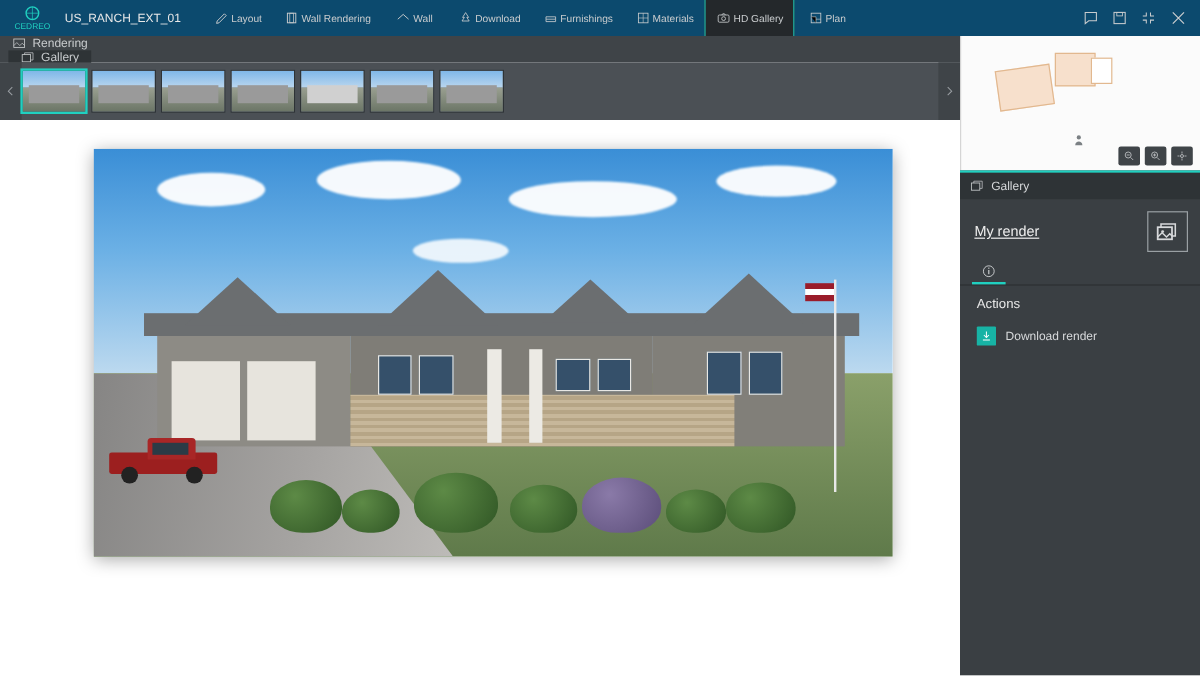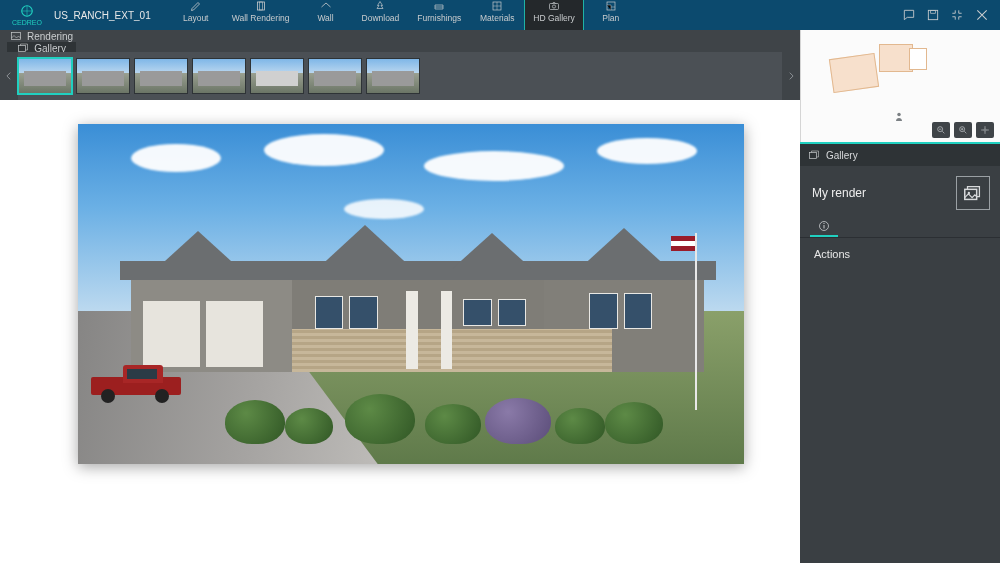--- a/index.html
+++ b/index.html
@@ -2,21 +2,21 @@
 <html><head>
 <meta charset="utf-8">
 <style>
   * { box-sizing: border-box; margin: 0; padding: 0; font-family: -apple-system, BlinkMacSystemFont, "Segoe UI", Arial, sans-serif; }
   body { width: 1000px; height: 563px; background: #fff; overflow: hidden; position: relative; }
   .topbar { height: 30px; background: #0c4a6e; display: flex; align-items: center; color: #d0d3d6; font-size: 10px; }
   .logo { width: 54px; display: flex; flex-direction: column; align-items: center; justify-content: center; color: #20d0c0; font-size: 7px; gap:1px;}
   .logo svg { display:block; }
   .proj-name { color:#e8e8e8; font-size:10px; padding-right: 18px; }
   .top-tools { display:flex; height:100%; }
-  .tool { height:100%; min-width:54px; padding: 0 8px; display:flex; flex-direction:column; align-items:center; gap:1px; cursor:pointer; border-left:1px solid transparent; border-right:1px solid transparent;}
+  .tool { height:100%; min-width:54px; padding: 0 8px; display:flex; flex-direction:row; align-items:center; justify-content:center; gap:1px; cursor:pointer; border-left:1px solid transparent; border-right:1px solid transparent;}
   .tool.active { border-left:1px solid #1fb3a6; border-right:1px solid #1fb3a6; background:#24282b;}
   .tool-label { font-size:8.5px; color:#c9ccce; white-space: nowrap;}
   .top-right { margin-left:auto; display:flex; align-items:center; gap:10px; padding-right:10px; height:100%;}
   .icon-btn { display:flex; align-items:center; justify-content:center; cursor:pointer; color:#c9ccce;}
   .secondbar { height:22px; background:#3f4448; display:flex; align-items:center; font-size:10px; color:#c9ccce;}
   .seg { display:flex; height:100%; align-items:center;flex-direction:column;}
   .seg-btn { height:100%; padding:0 10px; display:flex; align-items:center; gap:5px; cursor:pointer;}
   .seg-btn.active { background:#2e3336; }
   .seg-btn svg { flex:none; }
   .thumbbar { height:48px; background:#4b5055; display:flex; align-items:center; position:relative; padding:0 20px 0 18px;}
@@ -54,21 +54,21 @@
   .minimap { position:absolute; right:0; top:30px; width:200px; height:112px; background:#fbfbfb; border-left:1px solid #d5d5d5;}
   .mm-plan { position:absolute; left:30px; top:8px; width:100px; height:60px;}
   .mm-block { position:absolute; border:1px solid #e2b88f; background:#f7e0cc;}
   .mm-tools { position:absolute; right:6px; bottom:4px; display:flex; gap:4px;}
   .mm-btn { width:18px; height:16px; background:#3f4448; border-radius:2px; display:flex; align-items:center; justify-content:center; cursor:pointer;}
   .mm-person { position:absolute; left:92px; bottom:18px;}
 
   .side-panel { position:absolute; right:0; top:142px; width:200px; bottom:0; background:#3a3f43; color:#d7d9db; font-size:10px; display:flex; flex-direction:column; border-top:2px solid #20d0c0;}
   .sp-head { display:flex; align-items:center; gap:6px; padding:5px 8px; background:#2e3336; font-size:10px;}
   .sp-title-row { display:flex; align-items:center; justify-content:space-between; padding:10px 10px 6px 12px;}
-  .sp-title { font-size:12px; color:#eee;}
+  .sp-title { font-size:12px; color:#eee;text-decoration:underline;}
   .sp-bigicon { width:34px; height:34px; border:1px solid #9aa0a4; display:flex; align-items:center; justify-content:center;}
   .sp-tabbar { height:22px; border-bottom:1px solid #2b2f33; display:flex; padding-left:10px;}
   .sp-tab { width:28px; display:flex; align-items:center; justify-content:center; border-bottom:2px solid transparent; cursor:pointer;}
   .sp-tab.active { border-bottom-color:#20d0c0;}
   .sp-section { padding:10px 12px 4px 14px;}
   .sp-h { font-size:11px; color:#e8e8e8; margin-bottom:8px;}
   .sp-sub { font-size:9px; color:#b9bdc0; margin-bottom:6px;}
   .size-chip { width:64px; padding:6px 4px; background:#4a5054; text-align:center; border-radius:2px; font-size:8.5px; line-height:1.25; color:#d7d9db; cursor:pointer;}
   .action-row { display:flex; align-items:center; gap:8px; padding:4px 0; cursor:pointer;}
   .action-ic { width:16px; height:16px; background:#17b3a5; display:flex; align-items:center; justify-content:center; border-radius:1px;}
@@ -353,14 +353,22 @@
     <div class="sp-tab active">
       <svg width="12" height="12" viewBox="0 0 24 24">
           <circle cx="12" cy="12" r="9" fill="none" stroke="#c9ccce" stroke-width="1.6"></circle>
           <rect x="11" y="10" width="2" height="7" fill="#c9ccce"></rect>
           <rect x="11" y="6" width="2" height="2" fill="#c9ccce"></rect>
         </svg>
     </div>
   </div>
   <div class="sp-section">
     <div class="sp-h">Actions</div>
+    <div class="action-row">
+      <div class="action-ic">
+          <svg width="10" height="10" viewBox="0 0 24 24">
+            <path d="M12 3v12M7 10l5 5 5-5M5 20h14" stroke="#fff" stroke-width="2" fill="none"></path>
+          </svg>
+        </div>
+      <span>Download render</span>
+    </div>
   </div>
 </div>
 
 </body></html>

